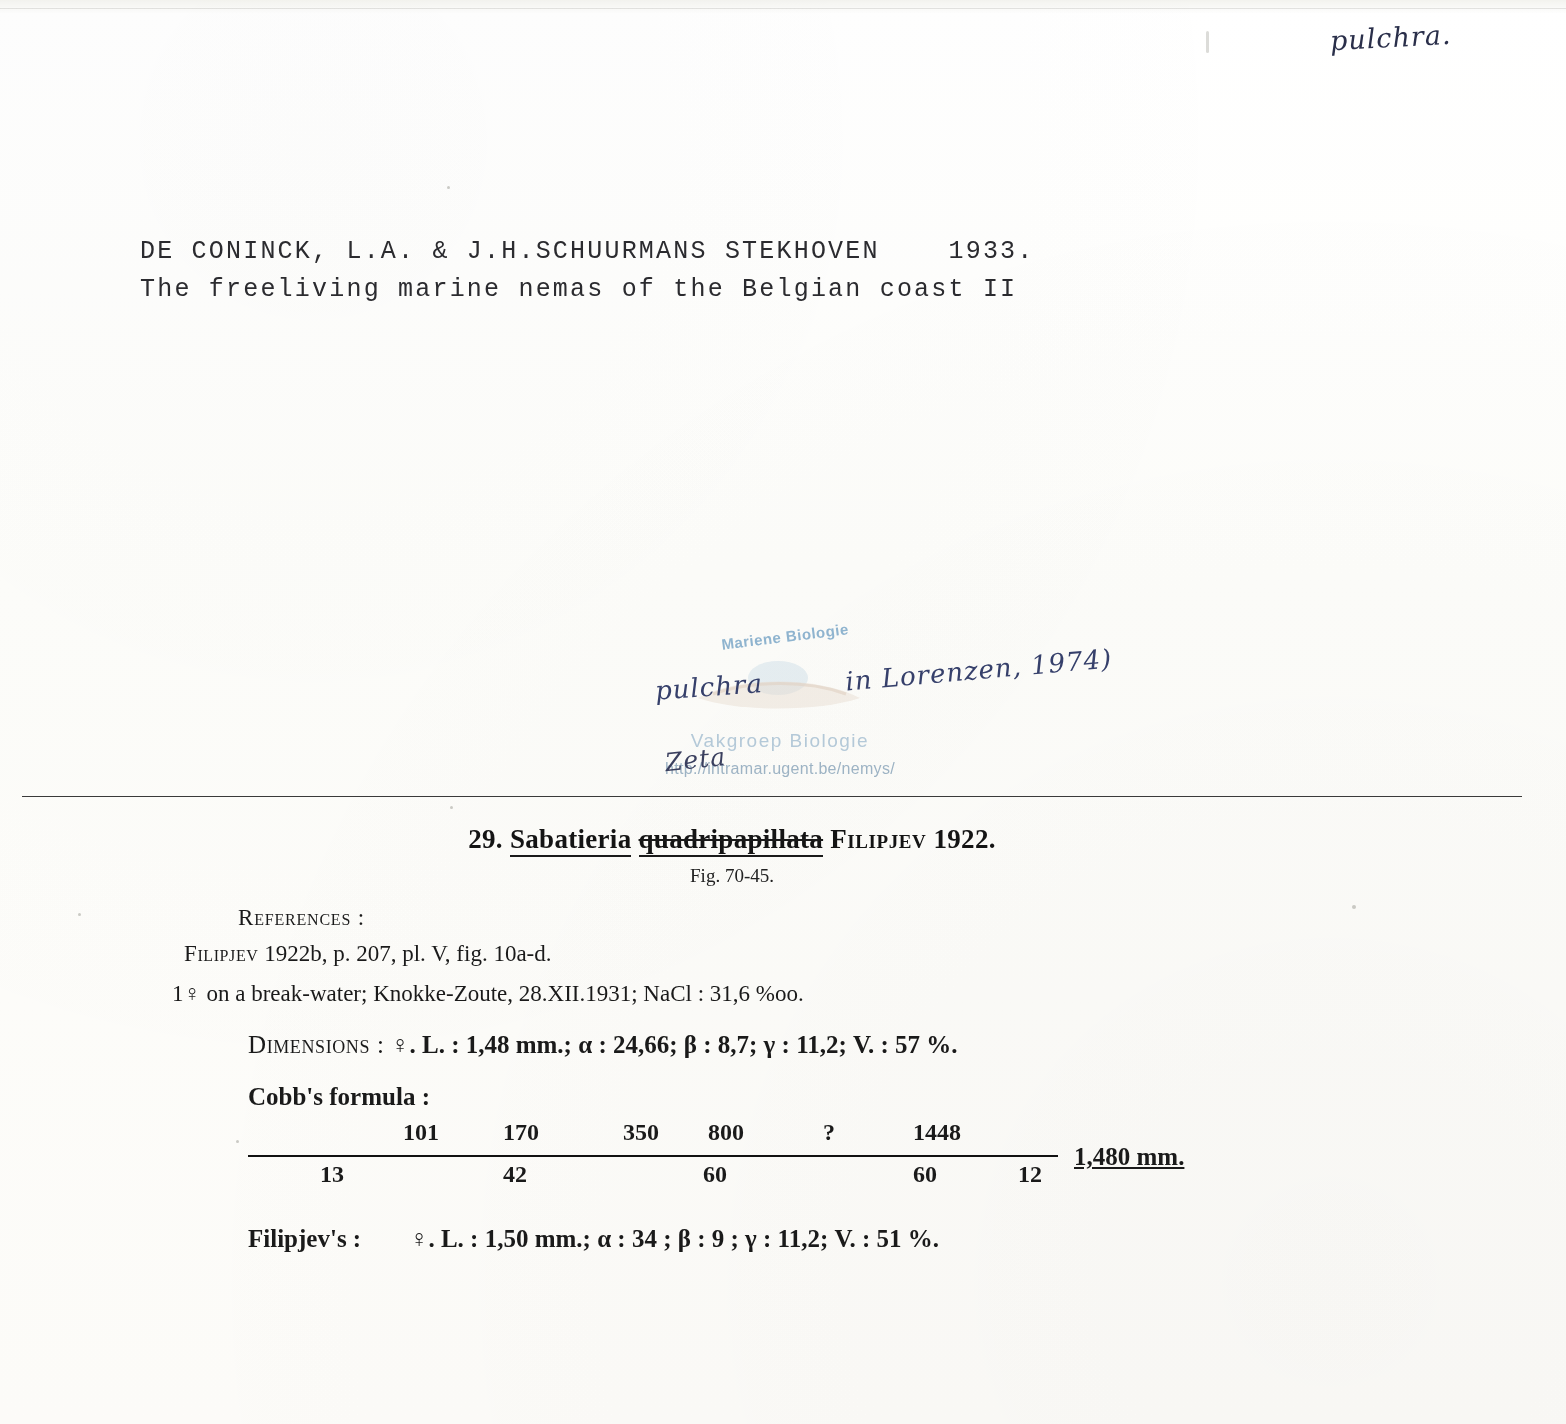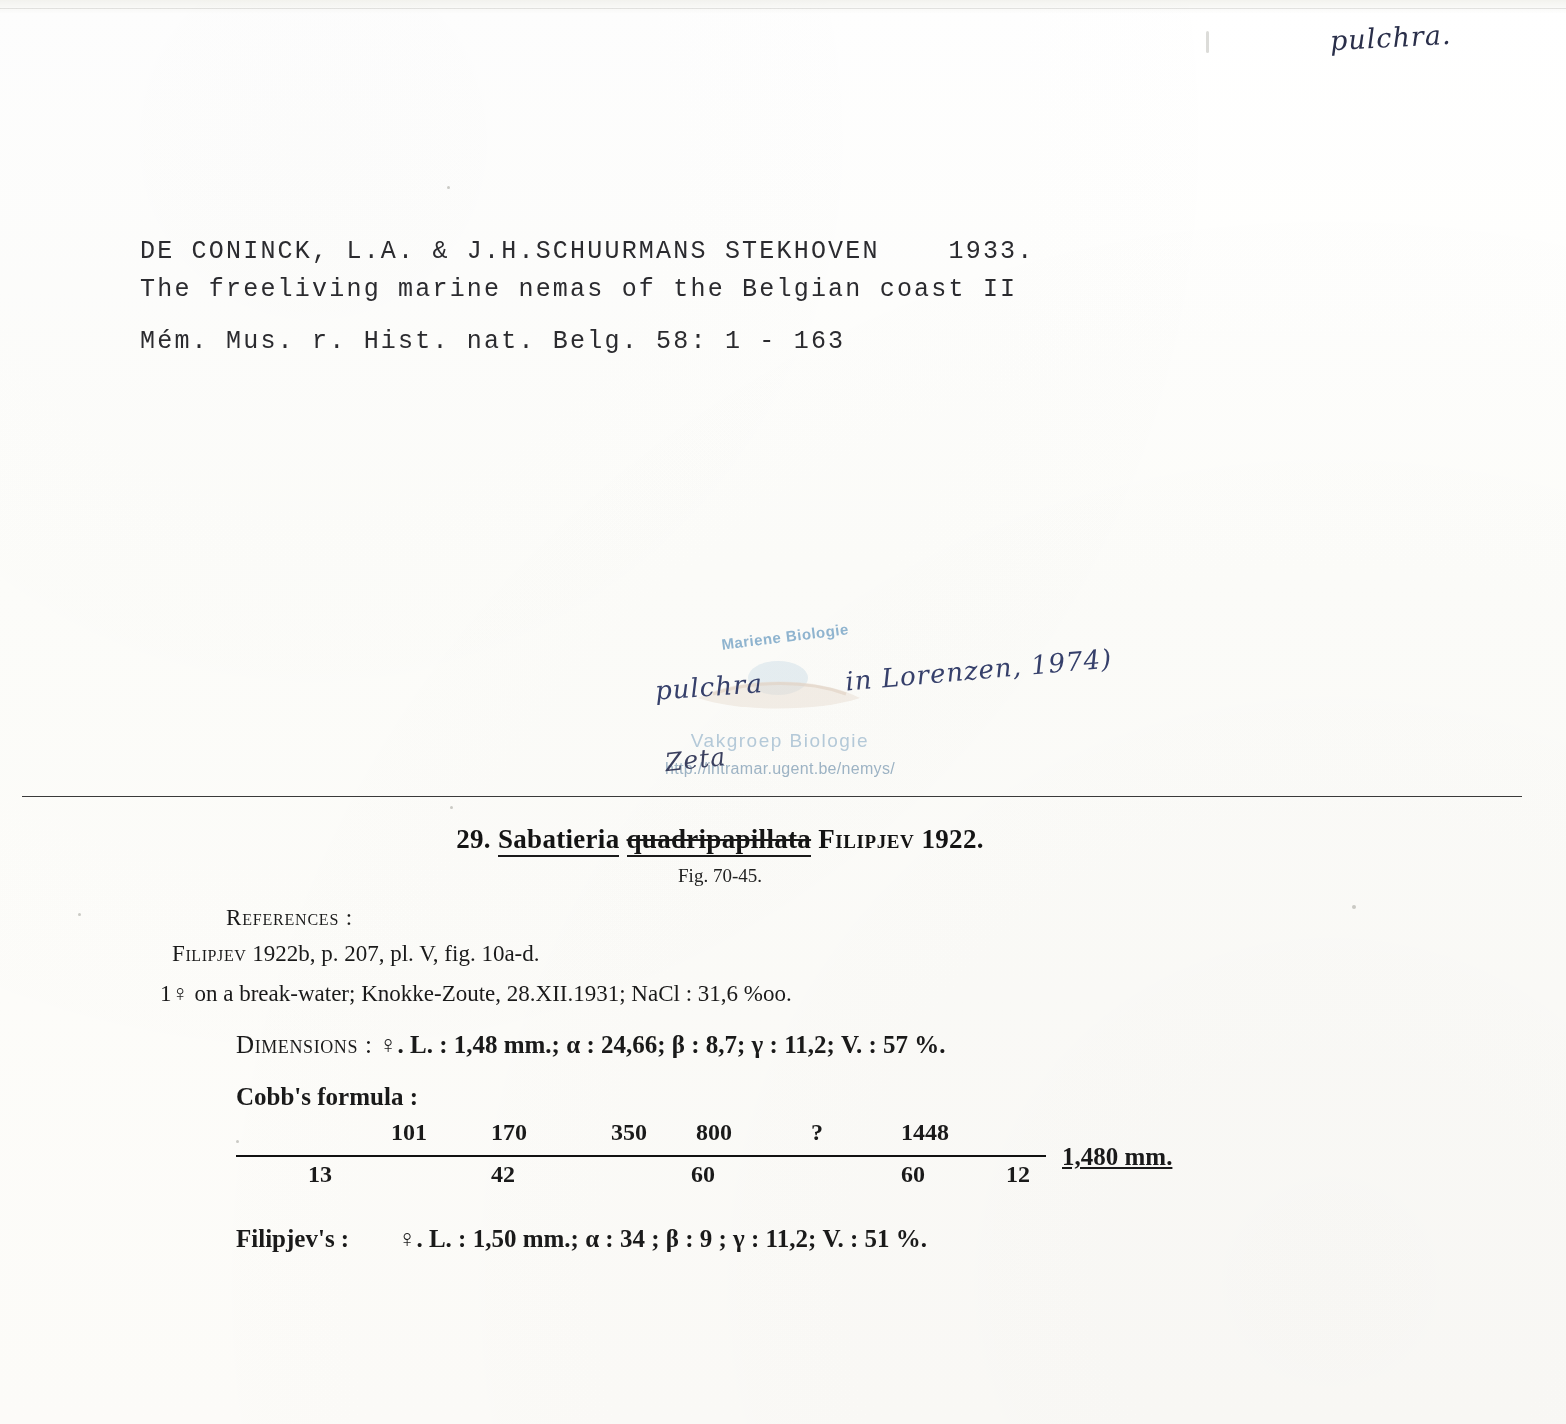--- a/index.html
+++ b/index.html
@@ -153,21 +153,21 @@
     left: 22px;
     top: 796px;
     width: 1500px;
     height: 0;
     border-top: 1px solid #3a3a3a;
   }
 
   
   #article {
     position: absolute;
-    left: 0;
+    left: 12px;
     top: 808px;
     width: 1440px;
   }
   .heading {
     text-align: center;
     font-size: 27px;
     font-weight: bold;
     color: #141414;
     letter-spacing: .3px;
     margin-top: 16px;
@@ -278,21 +278,20 @@
   <div class="speck" style="left:447px; top:186px; width:3px; height:3px;"></div>
   <div class="speck" style="left:78px; top:913px; width:3px; height:3px;"></div>
   <div class="speck" style="left:1352px; top:905px; width:4px; height:4px;"></div>
   <div class="speck" style="left:450px; top:806px; width:3px; height:3px;"></div>
   <div class="speck" style="left:236px; top:1140px; width:3px; height:3px;"></div>
   <div class="speck" style="left:628px; top:1130px; width:3px; height:3px;"></div>
   <div class="speck" style="left:1206px; top:31px; width:3px; height:22px; border-radius:2px; opacity:.35;"></div>
 
   <div class="typed" id="typed-line-1">DE CONINCK, L.A. &amp; J.H.SCHUURMANS STEKHOVEN    1933.</div>
   <div class="typed" id="typed-line-2">The freeliving marine nemas of the Belgian coast II</div>
-  <div class="typed" id="typed-line-3">Mém. Mus. r. Hist. nat. Belg. 58: 1 - 163</div>
 
   <div id="watermark">
     <div class="wm-top">Mariene Biologie</div>
     <svg class="wm-shape" viewBox="0 0 200 62" xmlns="http://www.w3.org/2000/svg">
       <ellipse cx="100" cy="24" rx="30" ry="17" fill="#a9c6da" opacity="0.55"></ellipse>
       <path d="M20 44 C60 22, 140 22, 182 44 C140 58, 60 58, 20 44 Z" fill="#d8c2ad" opacity="0.5"></path>
       <path d="M35 40 C75 26, 130 26, 168 40" stroke="#c7a98e" stroke-width="3" fill="none" opacity="0.6"></path>
     </svg>
     <div class="wm-mid">Vakgroep Biologie</div>
     <div class="wm-url">http://intramar.ugent.be/nemys/</div>

